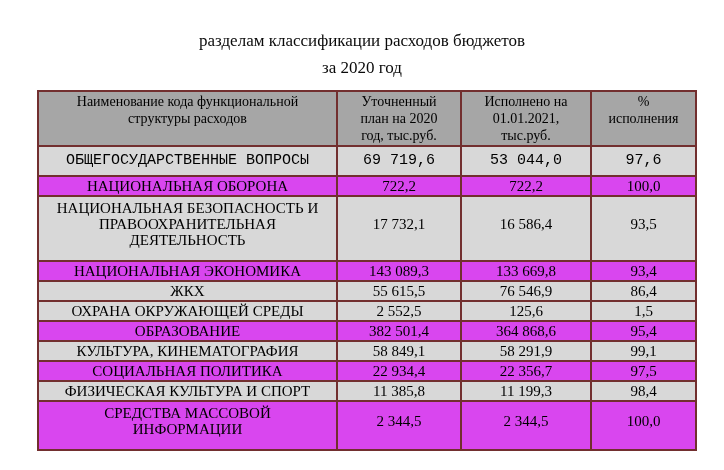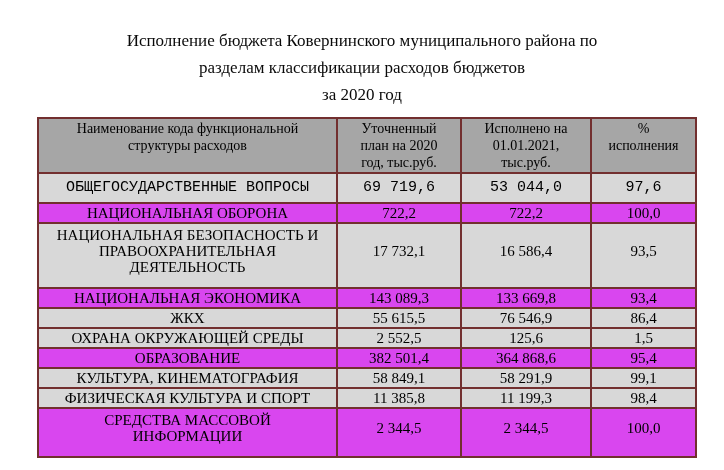--- a/index.html
+++ b/index.html
@@ -59,21 +59,20 @@
   tr.light  td { background: #d946ef; }
   tbody tr:first-child td { padding-top: 6px; padding-bottom: 6px; font-family: Liberation Mono, monospace; }
   tbody tr.multi td { padding-top: 3px; padding-bottom: 12px; }
 </style>
 </head>
 <body>
 
 <div class="page">
 
   <div class="title">
-    <div class="title-line">Исполнение бюджета Ковернинского муниципального района по</div>
     <div class="title-line">разделам классификации расходов бюджетов</div>
     <div class="title-line">за 2020 год</div>
   </div>
 
   <table class="budget-table">
     <colgroup>
       <col class="c-name">
         <col class="c-plan">
         <col class="c-exec">
         <col class="c-pct">
@@ -136,20 +135,26 @@
           <td>382 501,4</td>
           <td>364 868,6</td>
           <td>95,4</td>
         </tr>
         <tr class="shaded">
           <td class="name">КУЛЬТУРА, КИНЕМАТОГРАФИЯ</td>
           <td>58 849,1</td>
           <td>58 291,9</td>
           <td>99,1</td>
         </tr>
+        <tr class="light">
+          <td class="name">СОЦИАЛЬНАЯ ПОЛИТИКА</td>
+          <td>22 934,4</td>
+          <td>22 356,7</td>
+          <td>97,5</td>
+        </tr>
         <tr class="shaded">
           <td class="name">ФИЗИЧЕСКАЯ КУЛЬТУРА И СПОРТ</td>
           <td>11 385,8</td>
           <td>11 199,3</td>
           <td>98,4</td>
         </tr>
         <tr class="light multi">
           <td class="name">СРЕДСТВА МАССОВОЙ
 ИНФОРМАЦИИ</td>
           <td>2 344,5</td>

